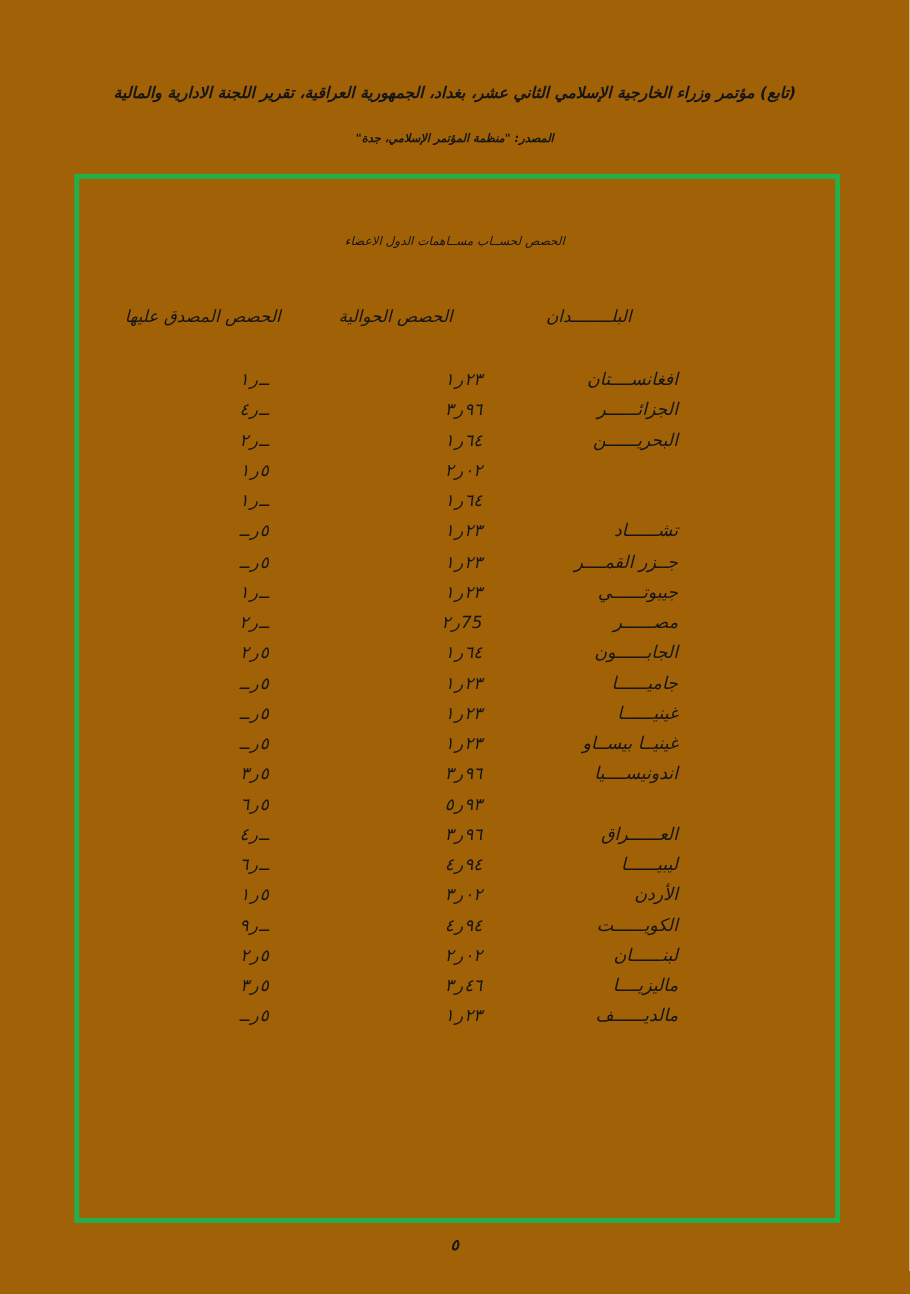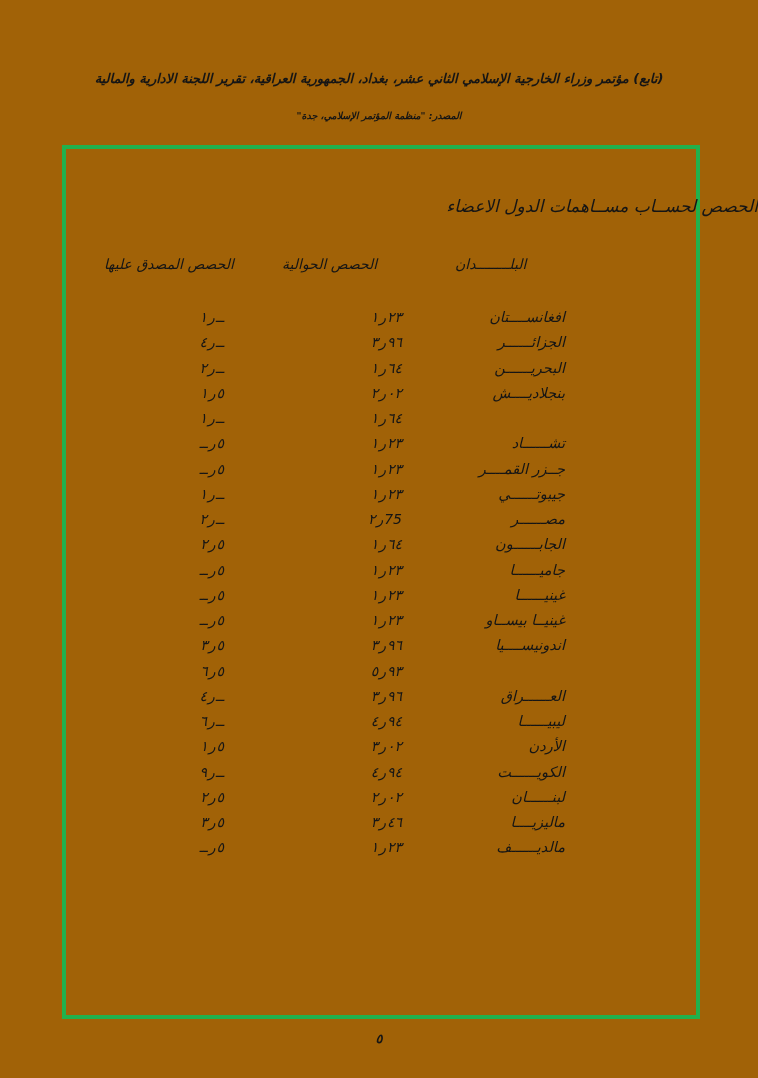--- a/index.html
+++ b/index.html
@@ -17,22 +17,22 @@
     position:absolute;top:110px;right:48px;left:48px;
     direction:rtl;text-align:center;
     font-size:9.5px;font-weight:700;
   }
   .gbox{
     position:absolute;left:62px;top:145px;width:630px;height:866px;
     border:4px solid #21b14c;background:transparent;
   }
   .tbl-title{
     position:absolute;top:196px;left:0;right:0;
-    direction:rtl;text-align:right;
-    font-size:17px;font-weight:400;
+    direction:rtl;text-align:center;
+    font-size:10px;font-weight:400;
   }
   .col-h{position:absolute;top:256px;direction:rtl;font-size:14px;font-weight:400;text-align:left;}
   .col-h.country{right:193px;width:110px;}
   .col-h.current{left:282px;width:112px;}
   .col-h.approved{left:104px;width:160px;}
   .rows{position:absolute;left:0;top:305px;width:758px;}
   .row{position:relative;height:25.25px;}
   .cell{position:absolute;top:0;height:25.25px;line-height:25.25px;}
   .cell.country{right:193px;width:230px;direction:rtl;text-align:right;font-size:14.5px;}
   .cell.current{right:356px;width:120px;text-align:right;font-size:14px;}
@@ -96,21 +96,20 @@
             <span class="sep">ر</span>
             <span>٦٤</span>
           </span></div>
         <div class="cell approved"><span class="num">
             <span>٢</span>
             <span class="sep">ر</span>
             <span class="dash">ــ</span>
           </span></div>
       </div>
       <div class="row">
-        <div class="cell country">بنجلاديــــش</div>
         <div class="cell current"><span class="num">
             <span>٢</span>
             <span class="sep">ر</span>
             <span>٠٢</span>
           </span></div>
         <div class="cell approved"><span class="num">
             <span>١</span>
             <span class="sep">ر</span>
             <span>٥</span>
           </span></div>

